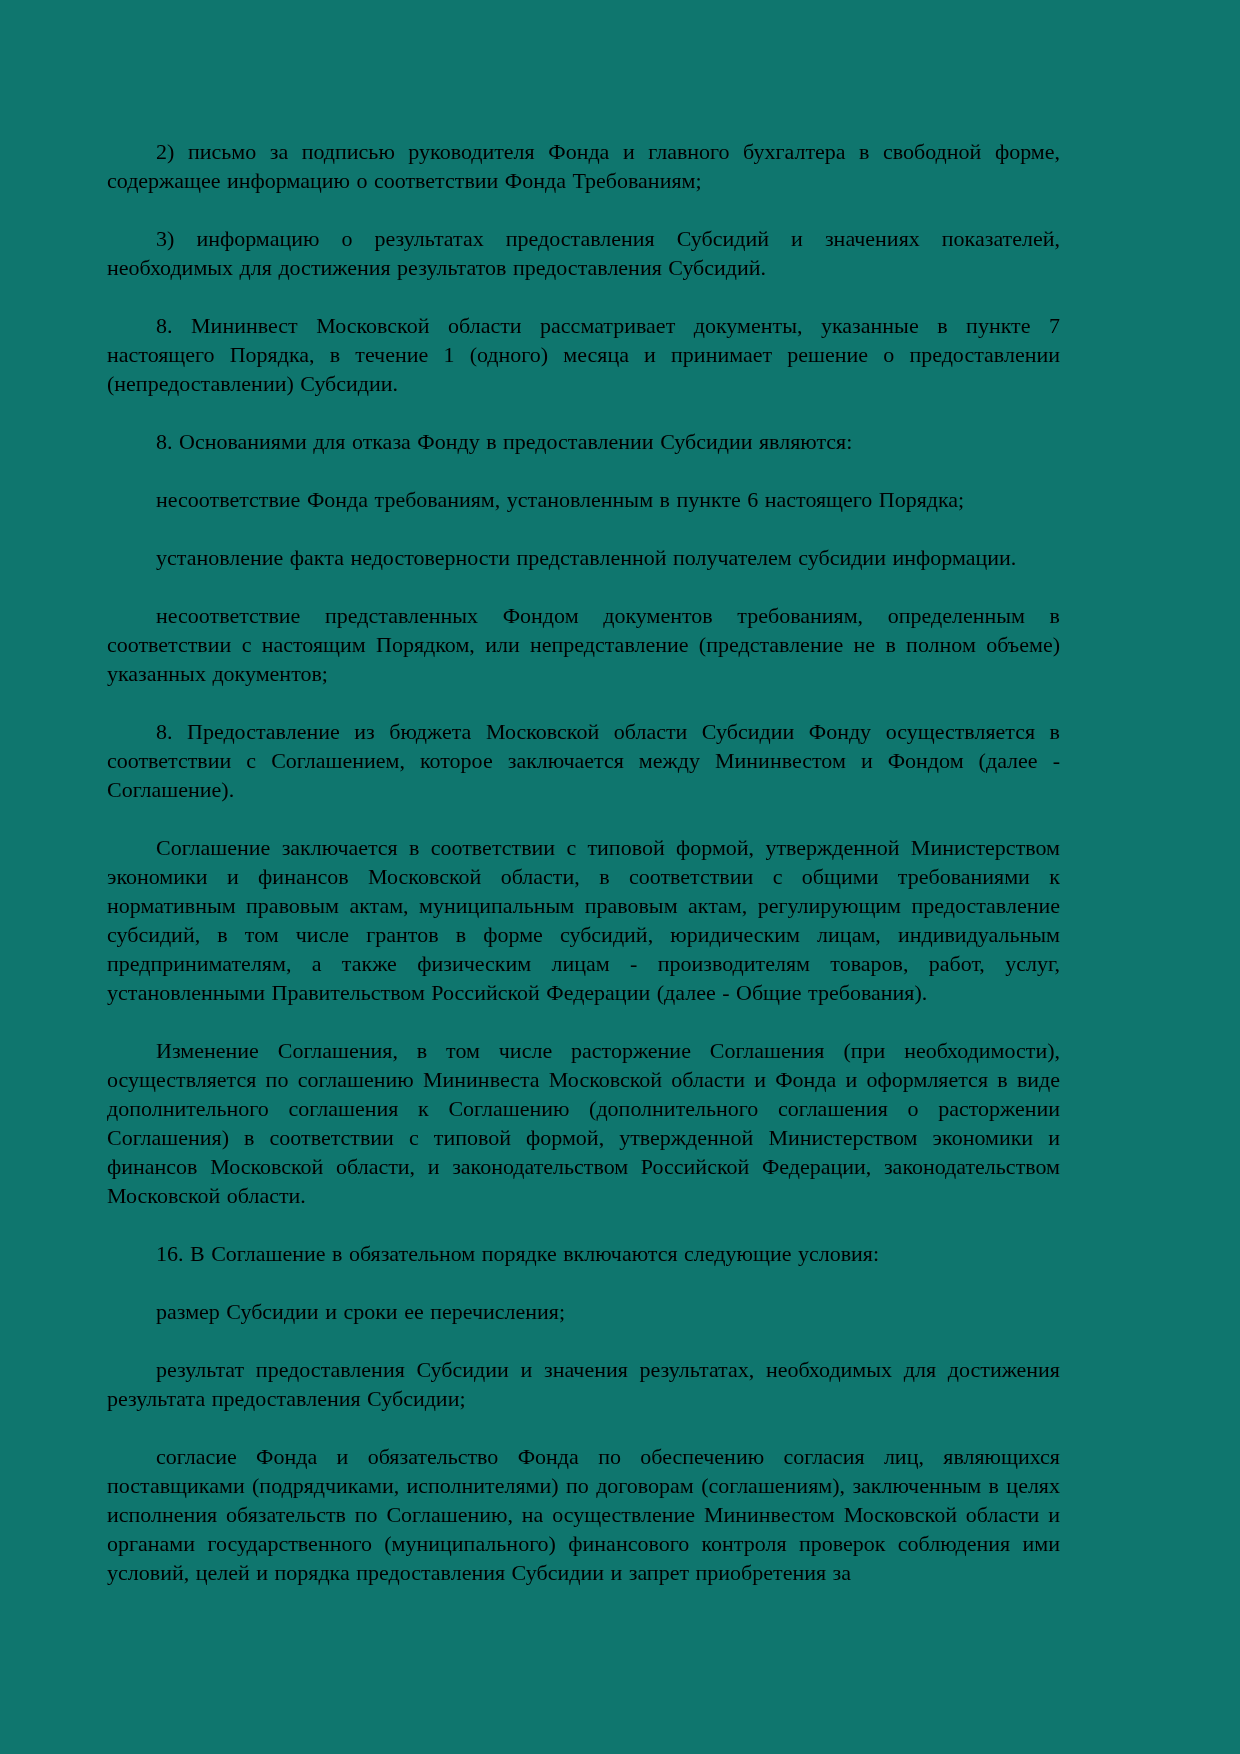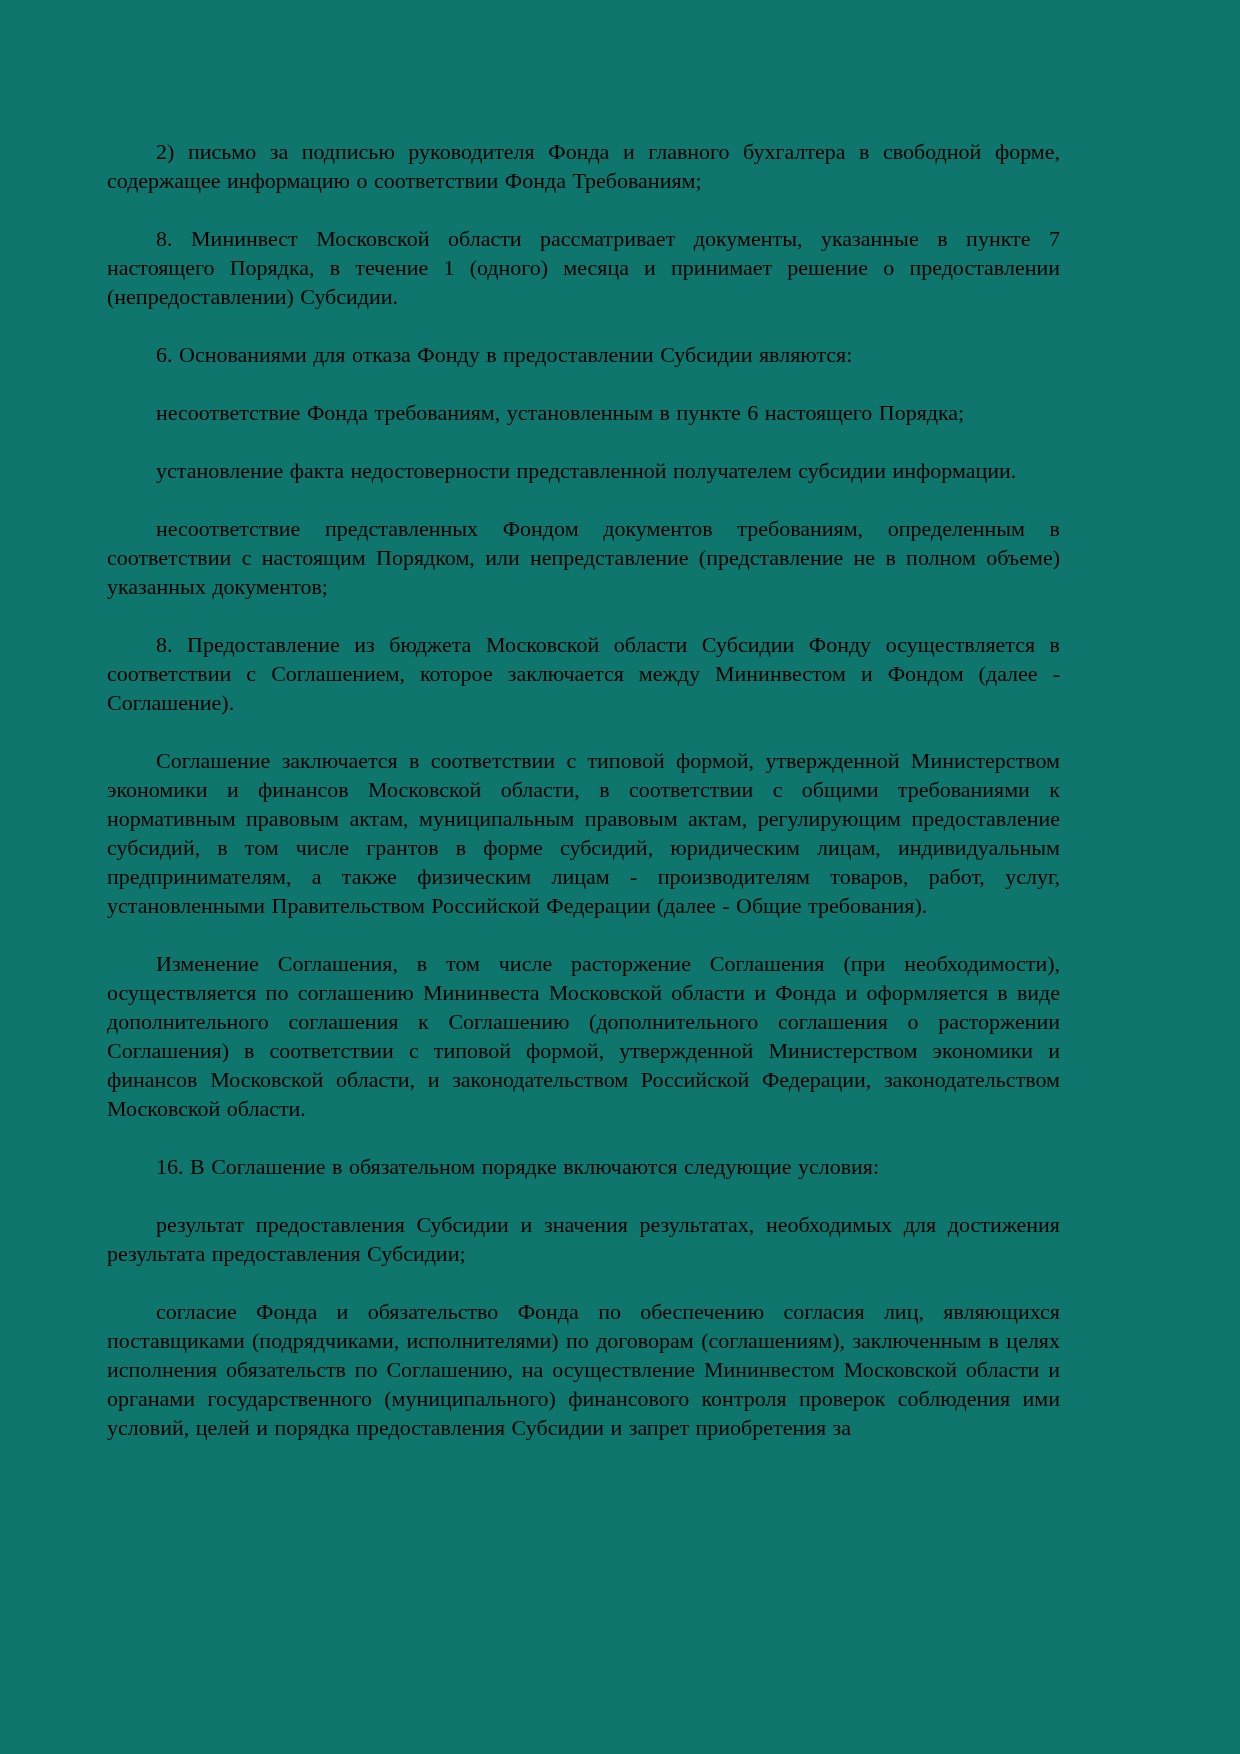--- a/index.html
+++ b/index.html
@@ -31,24 +31,26 @@
   }
   .page p:last-child {
     margin-bottom: 0;
   }
 </style>
 </head>
 <body>
 
 <div class="page">
   <p>2) письмо за подписью руководителя Фонда и главного бухгалтера в свободной форме, содержащее информацию о соответствии Фонда Требованиям;</p>
+  <p>3) информацию о результатах предоставления Субсидий и значениях показателей, необходимых для достижения результатов предоставления Субсидий.</p>
   <p>8. Мининвест Московской области рассматривает документы, указанные в пункте 7 настоящего Порядка, в течение 1 (одного) месяца и принимает решение о предоставлении (непредоставлении) Субсидии.</p>
-  <p>6. Основаниями для отказа Фонду в предоставлении Субсидии являются:</p>
+  <p>8. Основаниями для отказа Фонду в предоставлении Субсидии являются:</p>
   <p>несоответствие Фонда требованиям, установленным в пункте 6 настоящего Порядка;</p>
   <p>установление факта недостоверности представленной получателем субсидии информации.</p>
   <p>несоответствие представленных Фондом документов требованиям, определенным в соответствии с настоящим Порядком, или непредставление (представление не в полном объеме) указанных документов;</p>
   <p>8. Предоставление из бюджета Московской области Субсидии Фонду осуществляется в соответствии с Соглашением, которое заключается между Мининвестом и Фондом (далее - Соглашение).</p>
   <p>Соглашение заключается в соответствии с типовой формой, утвержденной Министерством экономики и финансов Московской области, в соответствии с общими требованиями к нормативным правовым актам, муниципальным правовым актам, регулирующим предоставление субсидий, в том числе грантов в форме субсидий, юридическим лицам, индивидуальным предпринимателям, а также физическим лицам - производителям товаров, работ, услуг, установленными Правительством Российской Федерации (далее - Общие требования).</p>
   <p>Изменение Соглашения, в том числе расторжение Соглашения (при необходимости), осуществляется по соглашению Мининвеста Московской области и Фонда и оформляется в виде дополнительного соглашения к Соглашению (дополнительного соглашения о расторжении Соглашения) в соответствии с типовой формой, утвержденной Министерством экономики и финансов Московской области, и законодательством Российской Федерации, законодательством Московской области.</p>
   <p>16. В Соглашение в обязательном порядке включаются следующие условия:</p>
+  <p>размер Субсидии и сроки ее перечисления;</p>
   <p>результат предоставления Субсидии и значения результатах, необходимых для достижения результата предоставления Субсидии;</p>
   <p>согласие Фонда и обязательство Фонда по обеспечению согласия лиц, являющихся поставщиками (подрядчиками, исполнителями) по договорам (соглашениям), заключенным в целях исполнения обязательств по Соглашению, на осуществление Мининвестом Московской области и органами государственного (муниципального) финансового контроля проверок соблюдения ими условий, целей и порядка предоставления Субсидии и запрет приобретения за</p>
 </div>
 
 </body></html>

